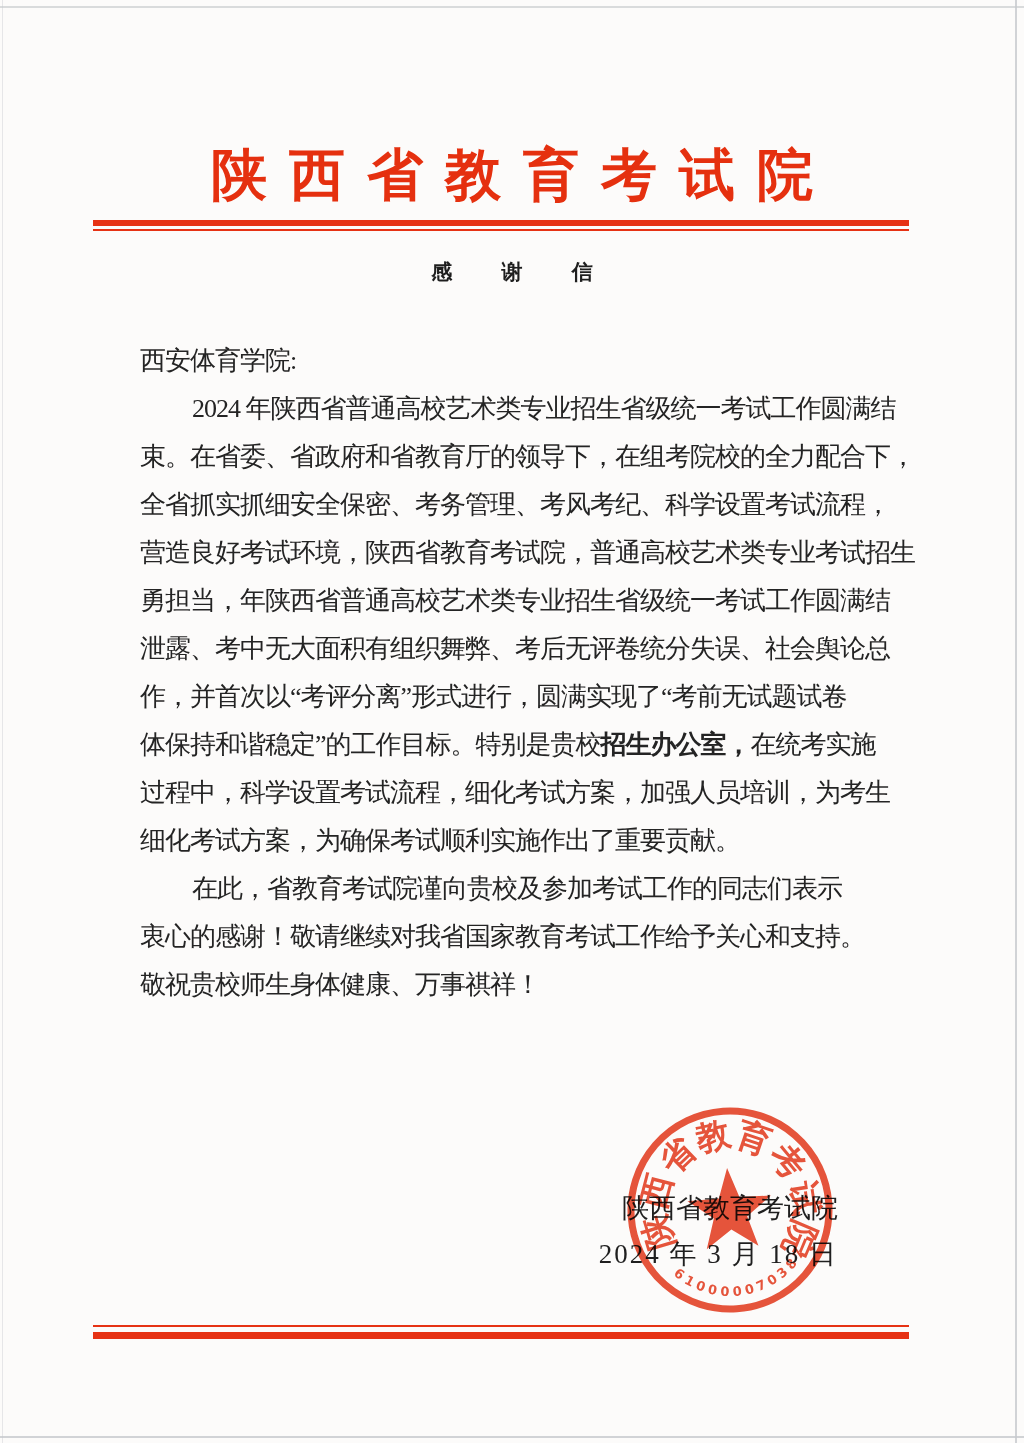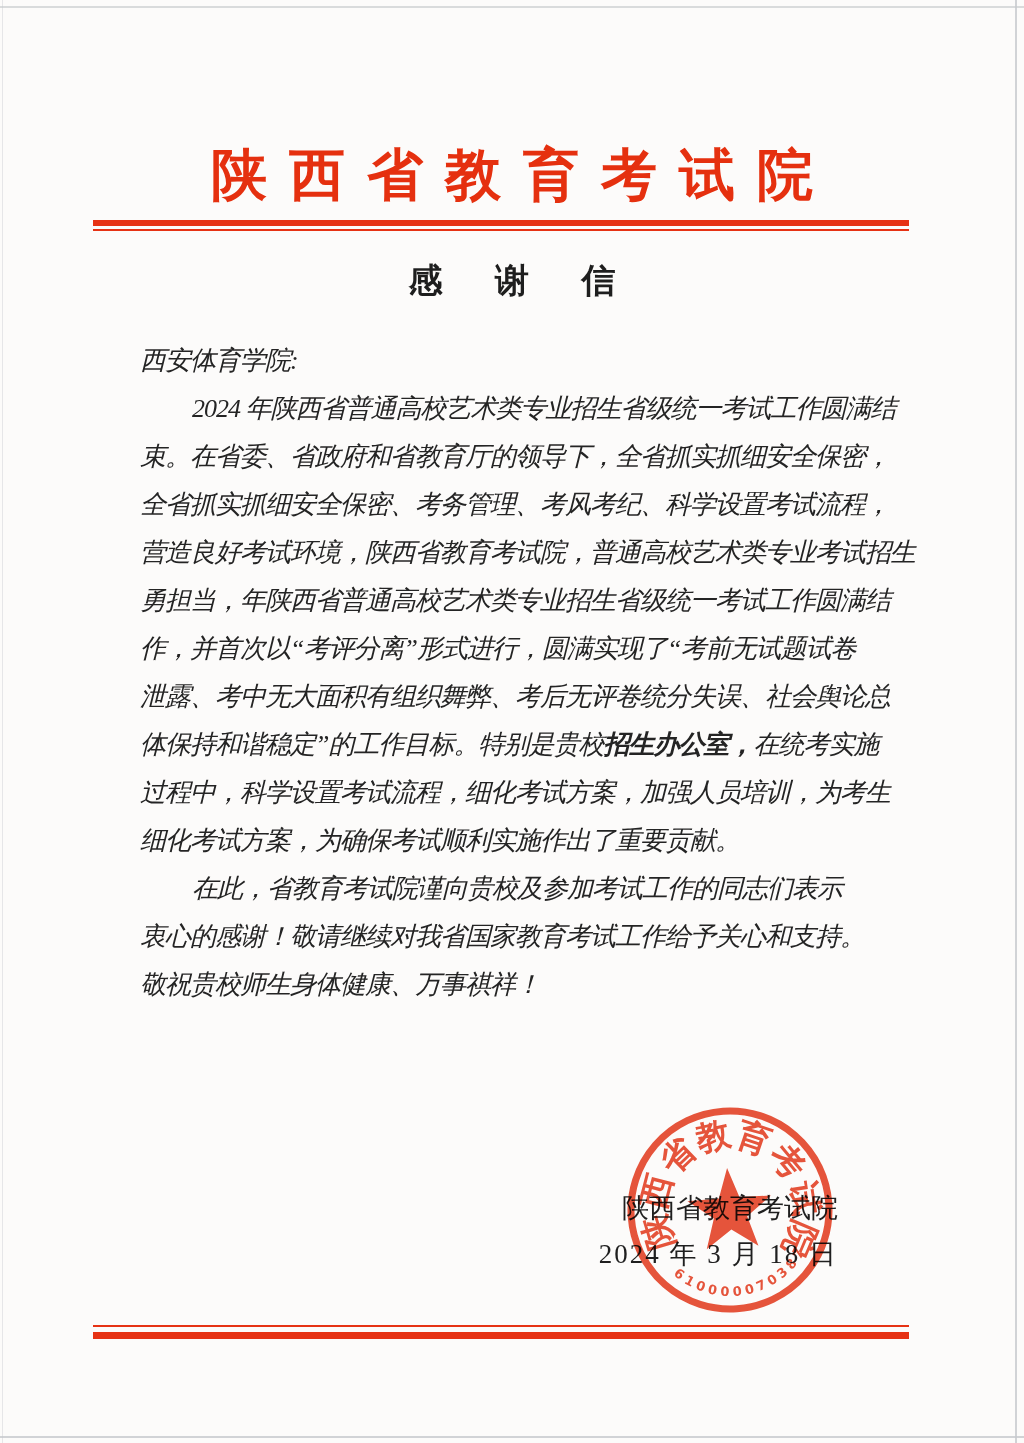--- a/index.html
+++ b/index.html
@@ -32,29 +32,28 @@
     white-space:nowrap;
   }
   .rule{position:absolute;left:93px;width:816px;background:var(--rule-red);}
   .rule-h-thick{top:220px;height:6px;}
   .rule-h-thin{top:229px;height:2px;}
   .rule-f-thin{top:1325px;height:2px;}
   .rule-f-thick{top:1332px;height:7px;}
 
   .letter-title{
     position:absolute;top:258px;left:0;width:1024px;
-    text-align:center;font-size:34px;font-weight:bold;color:#1e1e1e;
+    text-align:center;font-size:21px;font-weight:bold;color:#1e1e1e;
     letter-spacing:22px;text-indent:22px;white-space:nowrap;
   }
 
   .letter-body{
     position:absolute;top:337px;left:140px;width:766px;
     font-size:26px;line-height:48px;letter-spacing:-1px;
     color:var(--ink);
-    font-style:italic;
   }
   .bline{white-space:nowrap;}
   .bline.indent{text-indent:52px;}
   .bline b{font-weight:bold;}
 
   .signature{
     position:absolute;top:1190px;right:186px;
     text-align:right;color:#1f1f1f;z-index:1;
   }
   .sig-org{font-size:27px;letter-spacing:0px;white-space:nowrap;}
@@ -84,26 +83,26 @@
 <div class="letterhead">陕西省教育考试院</div>
 <div class="rule rule-h-thick"></div>
 <div class="rule rule-h-thin"></div>
 
 <div class="letter-title">感 谢 信</div>
 
 <div class="letter-body">
   <div class="bline">西安体育学院:</div>
   <div>
       <div class="bline indent">2024 年陕西省普通高校艺术类专业招生省级统一考试工作圆满结</div>
-      <div class="bline">束。在省委、省政府和省教育厅的领导下，全省抓实抓细安全保密，</div>
+      <div class="bline">束。在省委、省政府和省教育厅的领导下，在组考院校的全力配合下，</div>
       <div class="bline">全省抓实抓细安全保密、考务管理、考风考纪、科学设置考试流程，</div>
       <div class="bline">营造良好考试环境，陕西省教育考试院，普通高校艺术类专业考试招生</div>
       <div class="bline">勇担当，年陕西省普通高校艺术类专业招生省级统一考试工作圆满结</div>
+      <div class="bline">泄露、考中无大面积有组织舞弊、考后无评卷统分失误、社会舆论总</div>
       <div class="bline">作，并首次以“考评分离”形式进行，圆满实现了“考前无试题试卷</div>
-      <div class="bline">泄露、考中无大面积有组织舞弊、考后无评卷统分失误、社会舆论总</div>
       <div class="bline">体保持和谐稳定”的工作目标。特别是贵校<b>招生办公室，</b>在统考实施</div>
       <div class="bline">过程中，科学设置考试流程，细化考试方案，加强人员培训，为考生</div>
       <div class="bline">细化考试方案，为确保考试顺利实施作出了重要贡献。</div>
       <div class="bline indent">在此，省教育考试院谨向贵校及参加考试工作的同志们表示</div>
       <div class="bline">衷心的感谢！敬请继续对我省国家教育考试工作给予关心和支持。</div>
       <div class="bline">敬祝贵校师生身体健康、万事祺祥！</div>
     </div>
 </div>
 
 <div class="signature">

